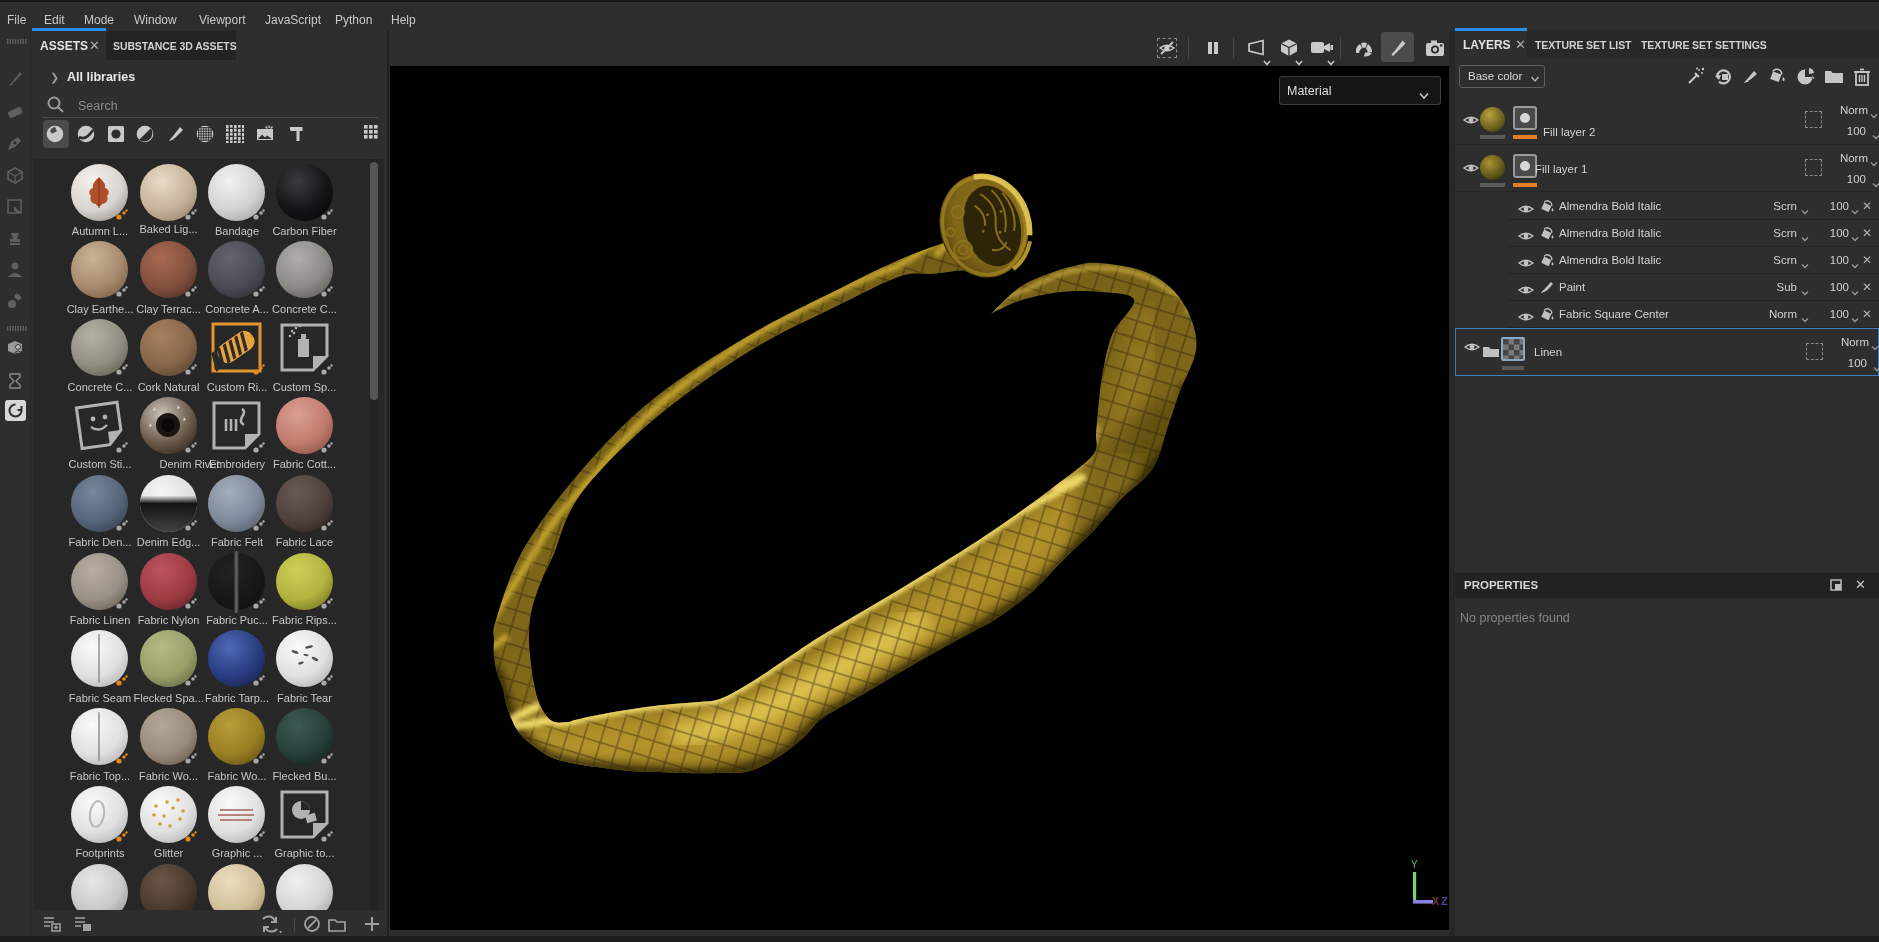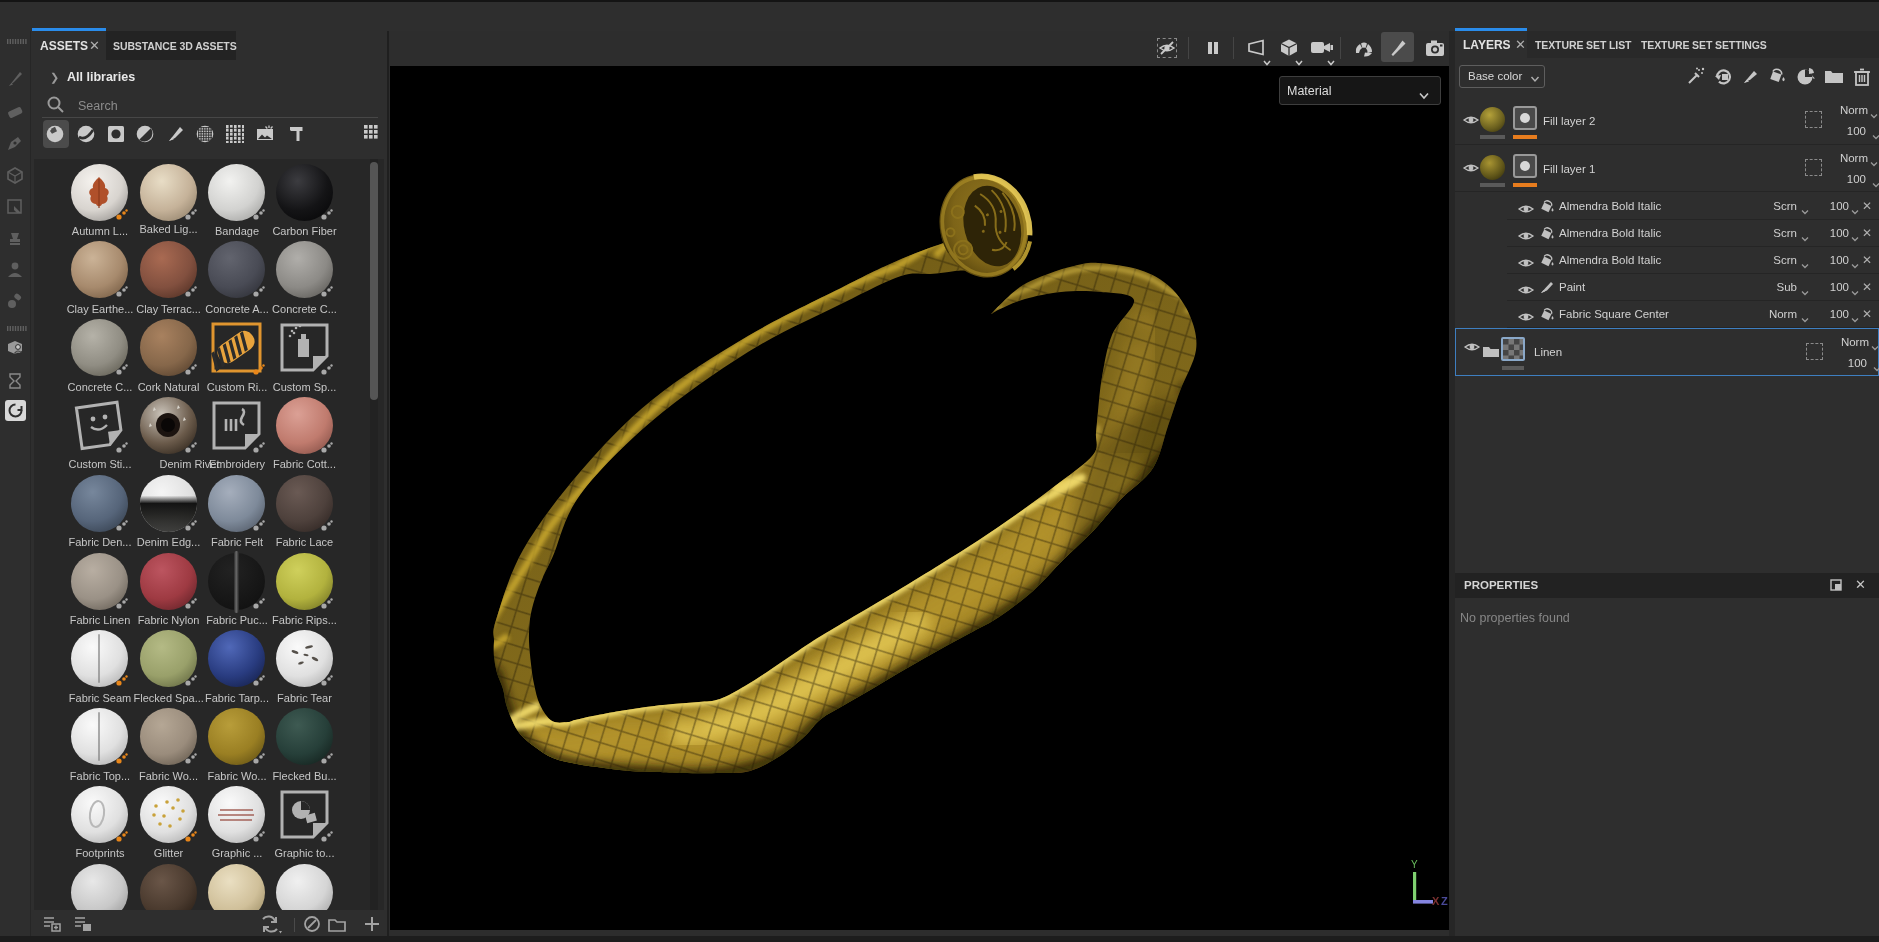--- a/index.html
+++ b/index.html
@@ -16,20 +16,30 @@
 #botstrip{left:0;top:936px;width:1879px;height:6px;background:#1d1d1d;}
 .glabel{color:#c6c6c6;font-size:11px;text-align:center;white-space:nowrap;}
 .sph{position:absolute;border-radius:50%;}
 .lrow{position:absolute;left:0;width:424px;background:#2e2e2e;border-bottom:1px solid #252525;}
 .srow{position:absolute;left:0;width:424px;}
 .sep27{position:absolute;left:52px;right:0;height:1px;background:#252525;}
 </style></head>
 <body>
 <div id="app">
 <div id="topstrip" class="abs"></div>
+    <div id="menubar" class="abs">
+      <span style="left:7px">File</span>
+      <span style="left:44px">Edit</span>
+      <span style="left:84px">Mode</span>
+      <span style="left:134px">Window</span>
+      <span style="left:199px">Viewport</span>
+      <span style="left:265px">JavaScript</span>
+      <span style="left:335px">Python</span>
+      <span style="left:391px">Help</span>
+    </div>
 <div id="ltool" class="abs"><svg width="31" height="911" viewBox="0 0 31 911" style="">
         <g transform="translate(5,0)">
           <g transform="translate(0,4)">
             <g fill="#5f5f5f">
               <rect x="2.0" y="4" width="1.4" height="5"></rect>
               <rect x="4.6" y="4" width="1.4" height="5"></rect>
               <rect x="7.2" y="4" width="1.4" height="5"></rect>
               <rect x="9.8" y="4" width="1.4" height="5"></rect>
               <rect x="12.4" y="4" width="1.4" height="5"></rect>
               <rect x="15.0" y="4" width="1.4" height="5"></rect>
@@ -804,21 +814,21 @@
         <div class="abs" style="left:8px;top:15px"><svg width="16" height="12" viewBox="0 0 16 12" style="">
             <path d="M1 6 Q8 0.5 15 6 Q8 11.5 1 6Z" fill="none" stroke="#c0c0c0" stroke-width="1.4"></path>
             <circle cx="8" cy="6" r="2.4" fill="#c0c0c0"></circle>
           </svg></div>
         <div class="abs" style="left:25px;top:10px;width:25px;height:25px;border-radius:50%;background:radial-gradient(circle at 38% 32%, #b5a23a, #6a5f1e 60%, #2e2a0c)"></div>
         <div class="abs" style="left:25px;top:38px;width:25px;height:4px;background:#5a5a5a"></div>
         <div class="abs" style="left:58px;top:9px;width:24px;height:24px;background:#4a4a4a;border:2px solid #999;border-radius:3px">
           <div style="position:absolute;left:5px;top:5px;width:10px;height:10px;border-radius:50%;background:#d8d8d8"></div>
         </div>
         <div class="abs" style="left:58px;top:38px;width:24px;height:4px;background:#e87d1e"></div>
-        <div class="abs" style="left:88px;top:18px;color:#d2d2d2;font-size:11.5px">Fill layer 2</div>
+        <div class="abs" style="left:88px;top:29px;color:#d2d2d2;font-size:11.5px">Fill layer 2</div>
         <div class="abs" style="left:350px;top:14.0px;width:17px;height:17px;border:1px dashed #8a8a8a"></div>
         <div class="abs" style="left:371px;top:7.0px;width:42px;text-align:right;color:#d0d0d0;font-size:11.5px">Norm</div>
         <div class="abs" style="left:415px;top:9.0px"><svg width="8" height="8" viewBox="0 0 8 8" style="">
             <path d="M1 2.5 L4 5.5 L7 2.5" fill="none" stroke="#9a9a9a" stroke-width="1.3"></path>
           </svg></div>
         <div class="abs" style="left:371px;top:28.0px;width:40px;text-align:right;color:#d0d0d0;font-size:11.5px">100</div>
         <div class="abs" style="left:417px;top:30.0px"><svg width="8" height="8" viewBox="0 0 8 8" style="">
             <path d="M1 2.5 L4 5.5 L7 2.5" fill="none" stroke="#9a9a9a" stroke-width="1.3"></path>
           </svg></div>
       </div>
@@ -826,21 +836,21 @@
         <div class="abs" style="left:8px;top:15px"><svg width="16" height="12" viewBox="0 0 16 12" style="">
             <path d="M1 6 Q8 0.5 15 6 Q8 11.5 1 6Z" fill="none" stroke="#c0c0c0" stroke-width="1.4"></path>
             <circle cx="8" cy="6" r="2.4" fill="#c0c0c0"></circle>
           </svg></div>
         <div class="abs" style="left:25px;top:10px;width:25px;height:25px;border-radius:50%;background:radial-gradient(circle at 38% 32%, #a89432, #5e5418 60%, #28240a)"></div>
         <div class="abs" style="left:25px;top:38px;width:25px;height:4px;background:#5a5a5a"></div>
         <div class="abs" style="left:58px;top:9px;width:24px;height:24px;background:#4a4a4a;border:2px solid #999;border-radius:3px">
           <div style="position:absolute;left:5px;top:5px;width:10px;height:10px;border-radius:50%;background:#d8d8d8"></div>
         </div>
         <div class="abs" style="left:58px;top:38px;width:24px;height:4px;background:#e87d1e"></div>
-        <div class="abs" style="left:88px;top:18px;color:#d2d2d2;font-size:11.5px">Fill layer 1</div>
+        <div class="abs" style="left:80px;top:18px;color:#d2d2d2;font-size:11.5px">Fill layer 1</div>
         <div class="abs" style="left:350px;top:13.5px;width:17px;height:17px;border:1px dashed #8a8a8a"></div>
         <div class="abs" style="left:371px;top:6.5px;width:42px;text-align:right;color:#d0d0d0;font-size:11.5px">Norm</div>
         <div class="abs" style="left:415px;top:8.5px"><svg width="8" height="8" viewBox="0 0 8 8" style="">
             <path d="M1 2.5 L4 5.5 L7 2.5" fill="none" stroke="#9a9a9a" stroke-width="1.3"></path>
           </svg></div>
         <div class="abs" style="left:371px;top:27.5px;width:40px;text-align:right;color:#d0d0d0;font-size:11.5px">100</div>
         <div class="abs" style="left:417px;top:29.5px"><svg width="8" height="8" viewBox="0 0 8 8" style="">
             <path d="M1 2.5 L4 5.5 L7 2.5" fill="none" stroke="#9a9a9a" stroke-width="1.3"></path>
           </svg></div>
       </div>

